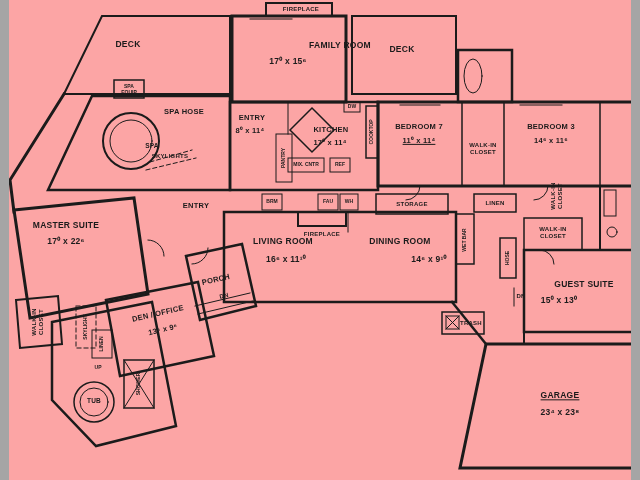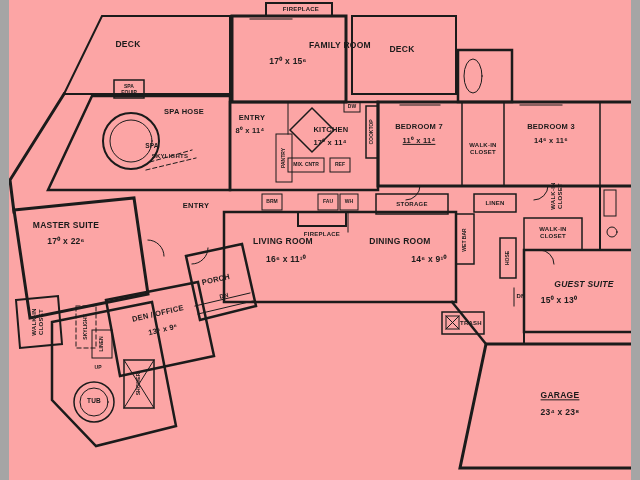--- a/index.html
+++ b/index.html
@@ -160,21 +160,21 @@
     <div class="lbl fs5" style="left:322px;top:234px;">FIREPLACE</div>
     <div class="lbl fs8" style="left:283px;top:242px;">LIVING ROOM</div>
     <div class="lbl fs8" style="left:286px;top:260px;">16⁶ x 11¹⁰</div>
     <div class="lbl fs8" style="left:400px;top:242px;">DINING ROOM</div>
     <div class="lbl fs8" style="left:401px;top:260px;margin-left:28px;">14⁶ x 9¹⁰</div>
     <div class="lbl fs5" style="left:412px;top:204px;">STORAGE</div>
     <div class="lbl fs4 v" style="left:465px;top:240px;">WET BAR</div>
     <div class="lbl fs5" style="left:495px;top:203px;">LINEN</div>
     <div class="lbl fs4 v" style="left:508px;top:258px;">HOSE</div>
     <div class="lbl fs5 wrap" style="left:553px;top:233px;">WALK-IN CLOSET</div>
-    <div class="lbl fs8" style="left:584px;top:285px;font-style:italic;">GUEST SUITE</div>
+    <div class="lbl fs8" style="left:584px;top:285px;">GUEST SUITE</div>
     <div class="lbl fs8" style="left:559px;top:301px;">15⁰ x 13⁰</div>
     <div class="lbl fs5" style="left:521px;top:296px;">DN</div>
     <div class="lbl fs5" style="left:471px;top:323px;">TRASH</div>
     <div class="lbl fs7 rot" style="left:216px;top:280px;">PORCH</div>
     <div class="lbl fs5 rot" style="left:224px;top:296px;">DN</div>
     <div class="lbl fs7 rot" style="left:158px;top:314px;">DEN / OFFICE</div>
     <div class="lbl fs7 rot" style="left:163px;top:330px;">13⁶ x 9⁶</div>
     <div class="lbl fs5 v2" style="left:38px;top:322px;">WALK-IN CLOSET</div>
     <div class="lbl fs4 v" style="left:86px;top:327px;">SKYLIGHT</div>
     <div class="lbl fs4 v" style="left:102px;top:344px;">LINEN</div>

